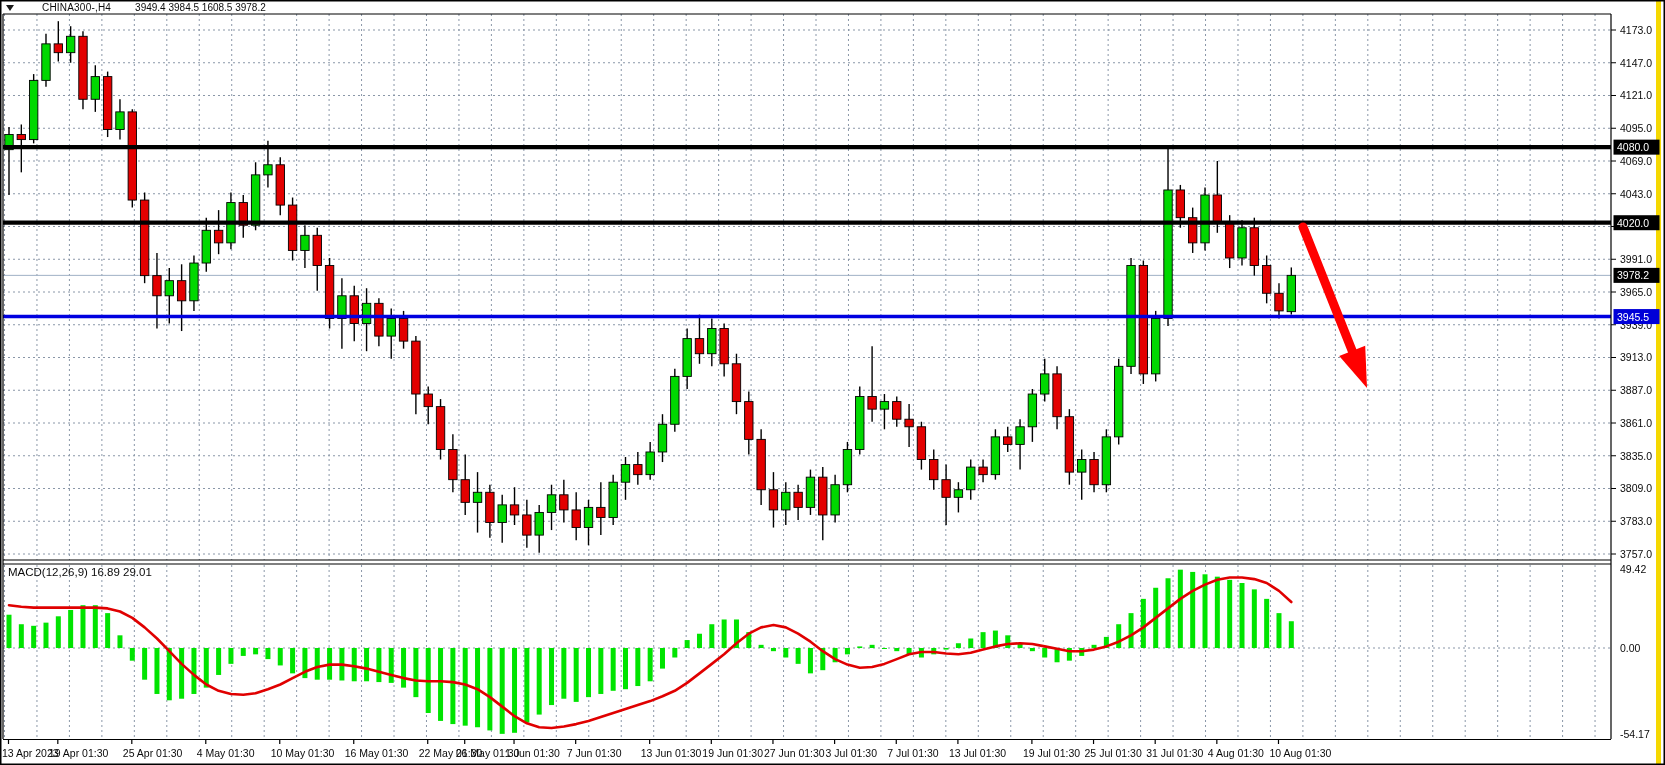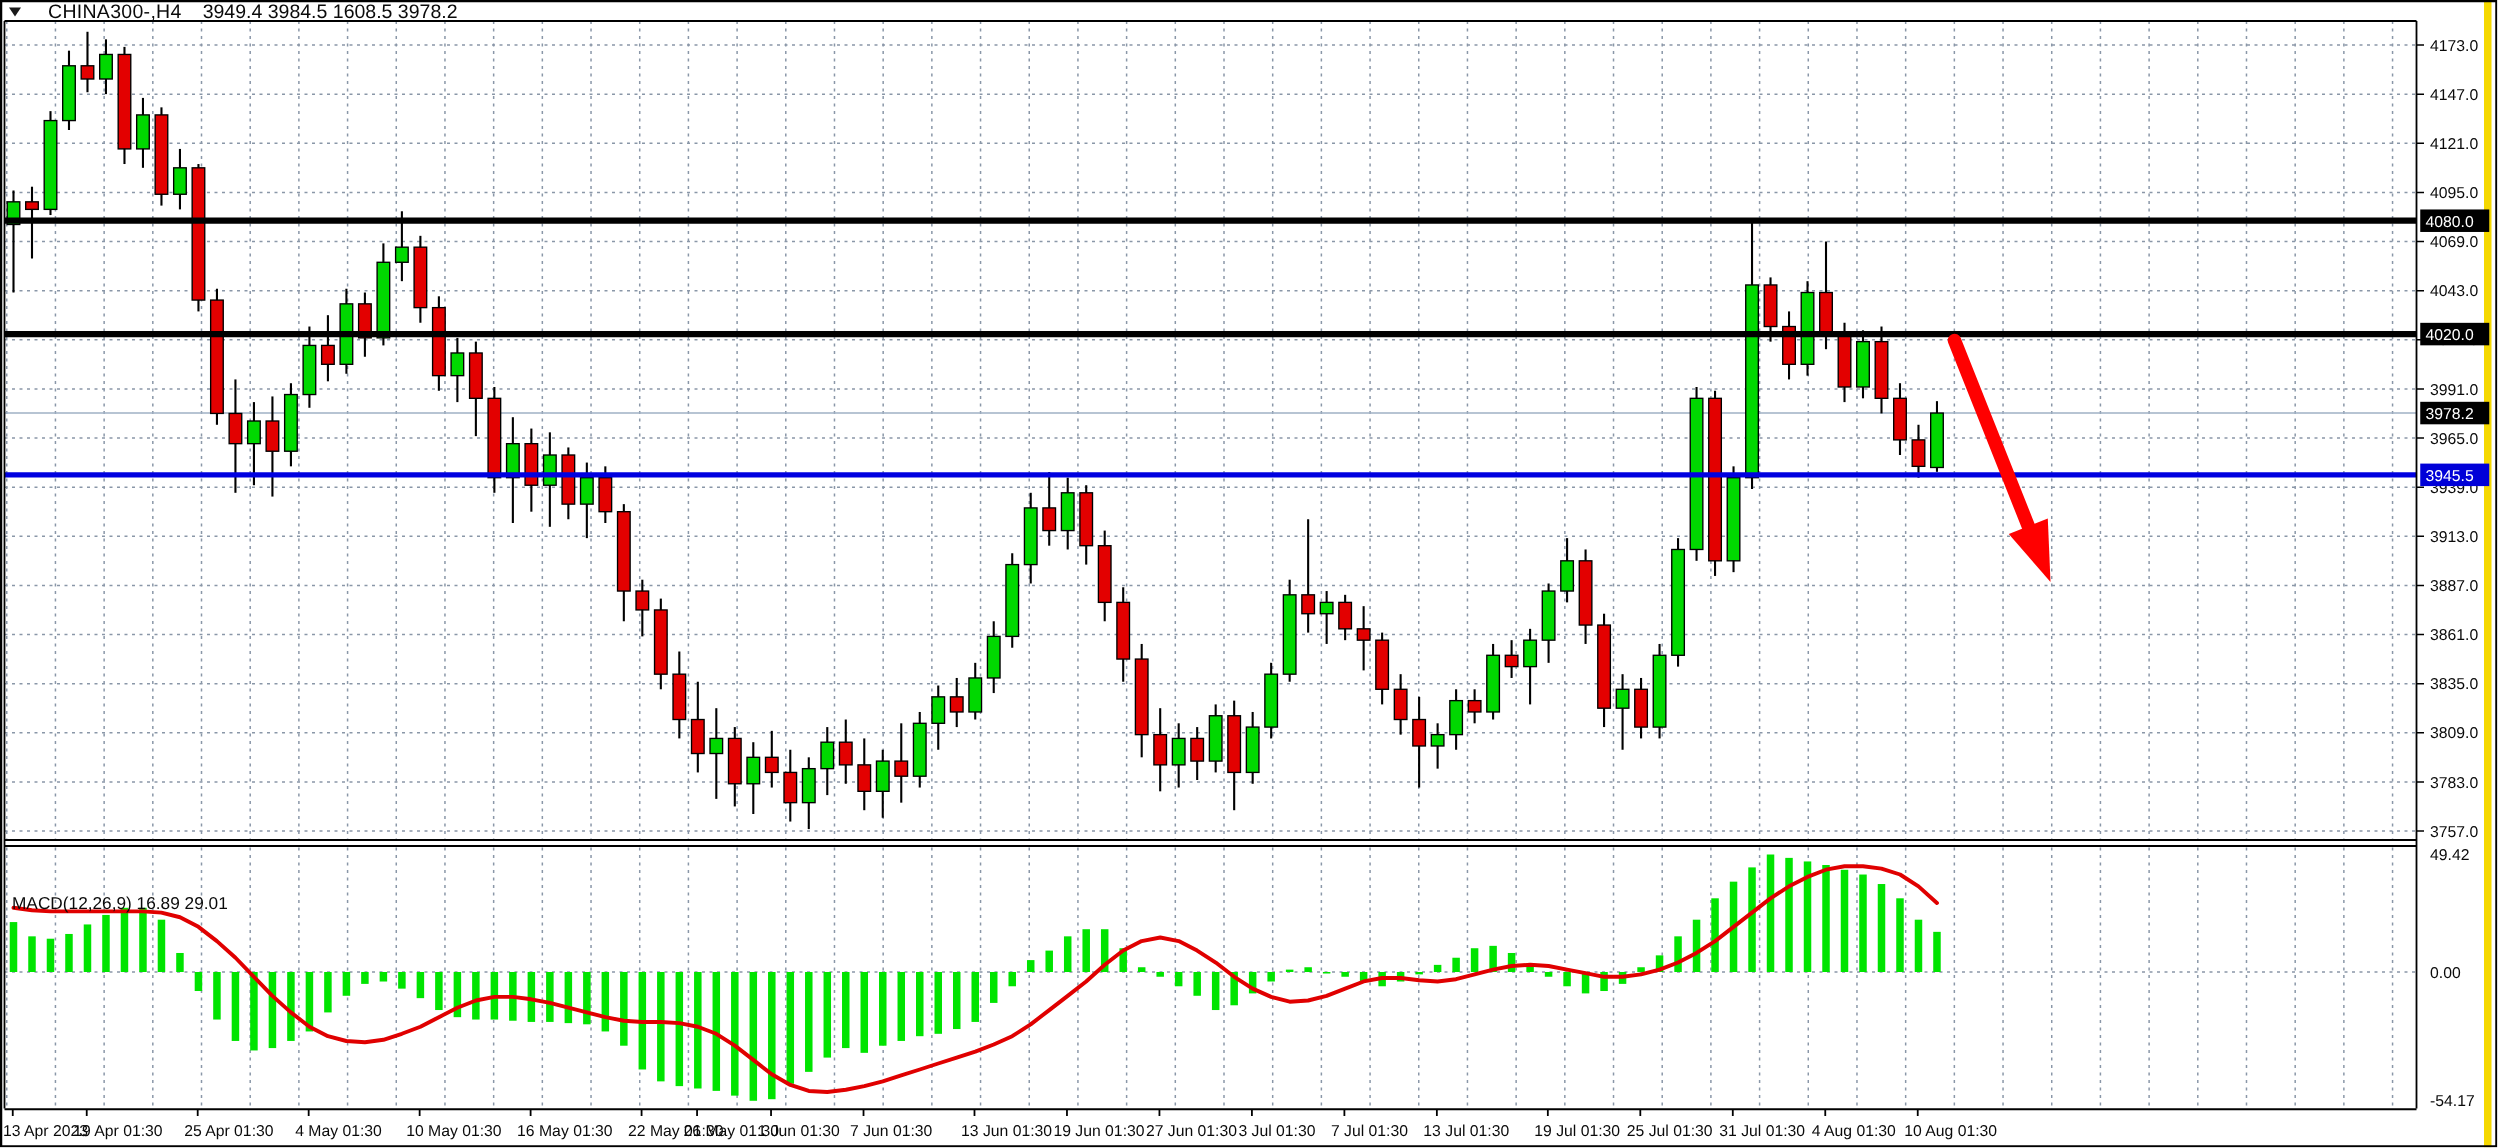--- a/index.html
+++ b/index.html
@@ -1,24 +1,24 @@
 <!DOCTYPE html>
 <html><head>
 <meta charset="utf-8">
 <style>
   html,body{margin:0;padding:0;background:#ffffff;}
   #window{position:relative;width:1665px;height:765px;background:#ffffff;overflow:hidden;
           font-family:"Liberation Sans","DejaVu Sans",sans-serif;}
   #chart-svg{position:absolute;left:0;top:0;}
-  #header{position:absolute;left:6px;top:1px;height:13px;display:flex;align-items:center;gap:14px;
-          font-size:13px;color:#0a0a0a;z-index:5;white-space:nowrap;}
+  #header{position:absolute;left:6px;top:1px;height:13px;display:flex;align-items:center;gap:24px;
+          font-size:10px;color:#0a0a0a;z-index:5;white-space:nowrap;}
   #header .tri{width:0;height:0;border-left:4px solid transparent;border-right:4px solid transparent;
           border-top:6px solid #1a1a1a;display:inline-block;margin-right:4px;}
   #header .sym{letter-spacing:0.2px;}
-  #macd-label{position:absolute;left:8px;top:597px;font-size:11.5px;color:#0a0a0a;z-index:5;white-space:nowrap;}
+  #macd-label{position:absolute;left:8px;top:566px;font-size:11.5px;color:#0a0a0a;z-index:5;white-space:nowrap;}
 </style>
 </head>
 <body>
 
 <div id="window">
   <svg id="chart-svg" width="1665" height="765" viewBox="0 0 1665 765">
       <rect x="0" y="0" width="1665" height="765" fill="#ffffff"></rect>
       <g>
         <line x1="4.5" y1="14" x2="4.5" y2="560" stroke="#8a97a8" stroke-width="1" stroke-dasharray="2,3"></line>
         <line x1="4.5" y1="565" x2="4.5" y2="739" stroke="#8a97a8" stroke-width="1" stroke-dasharray="2,3"></line>

